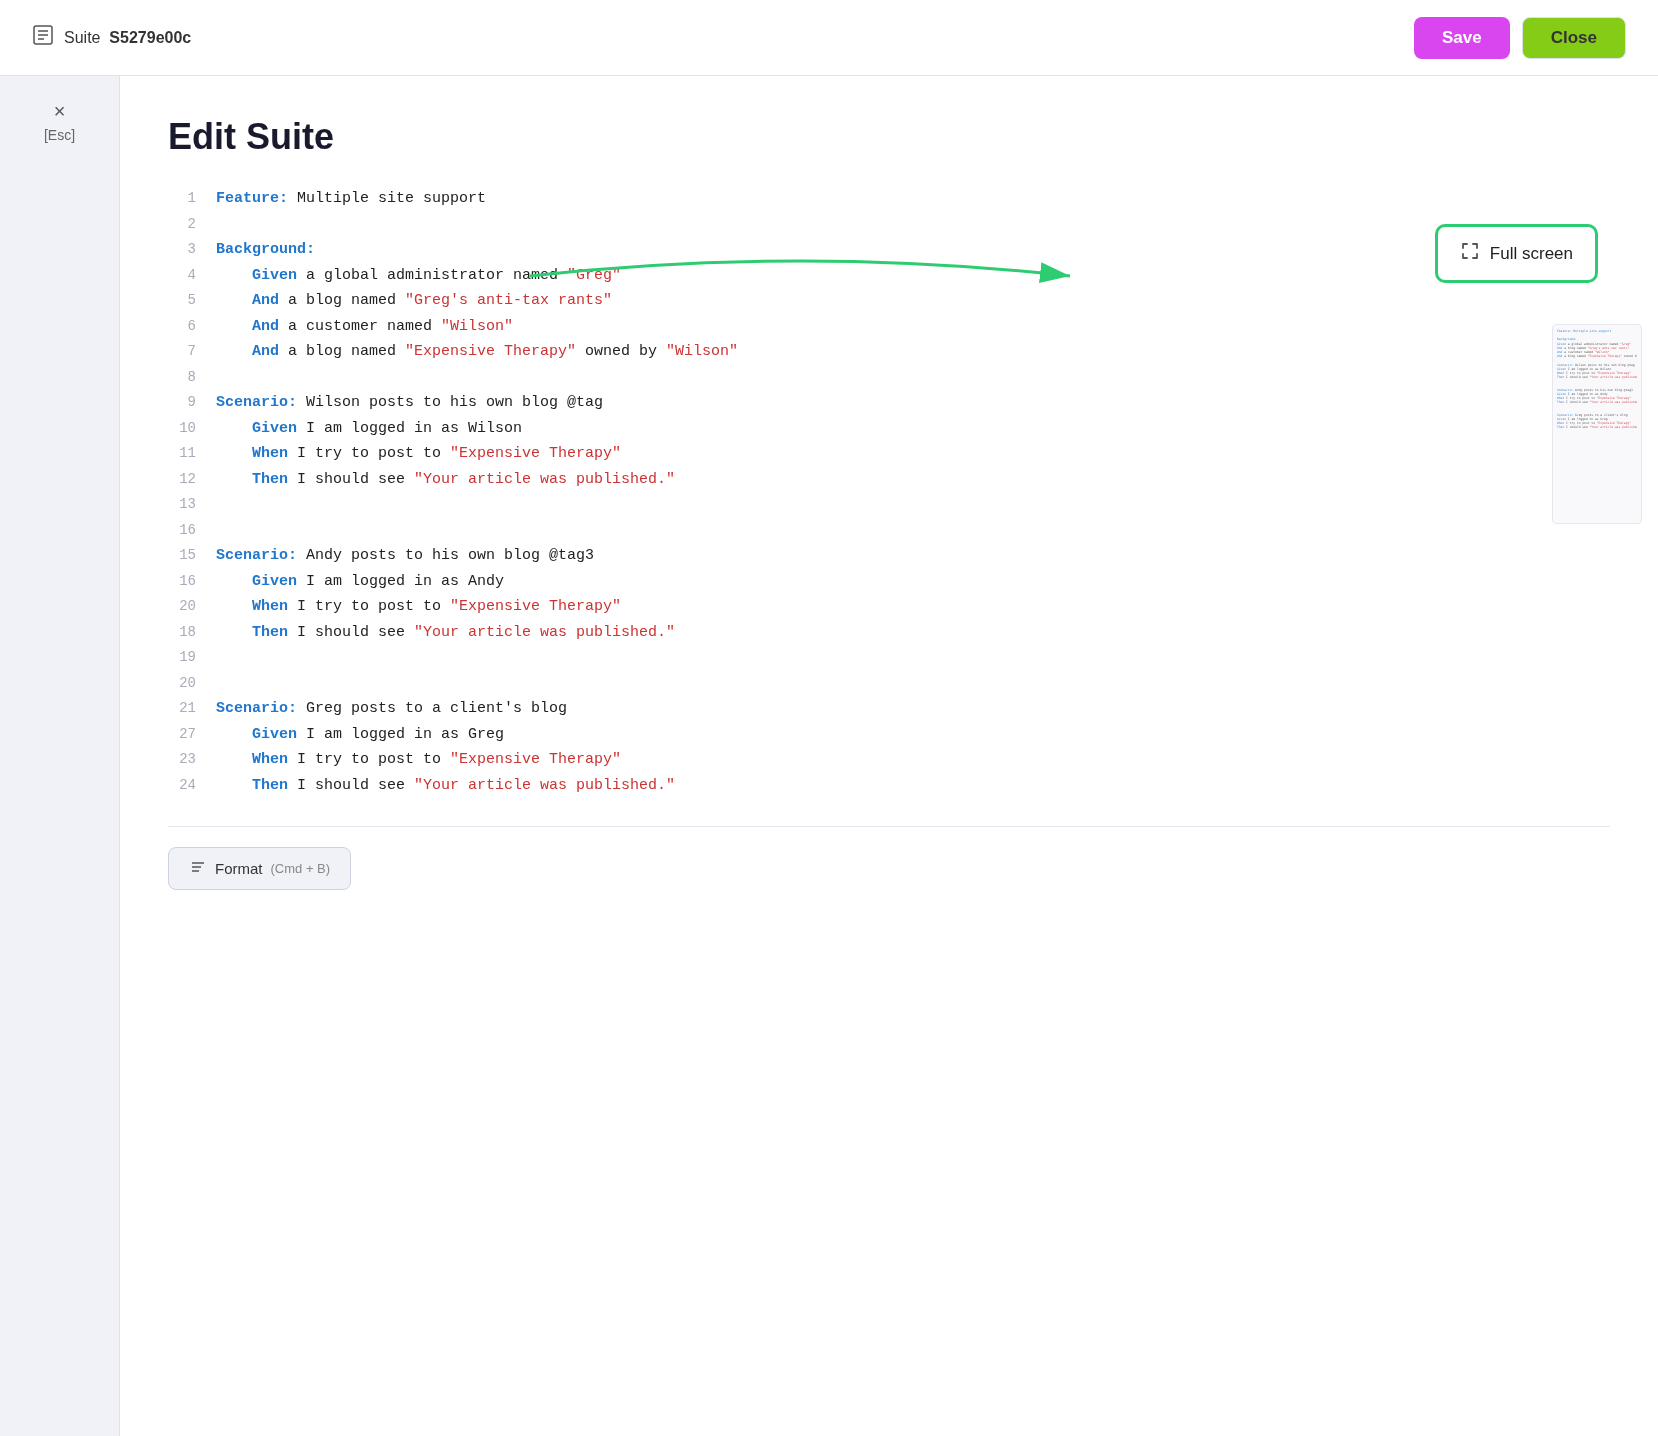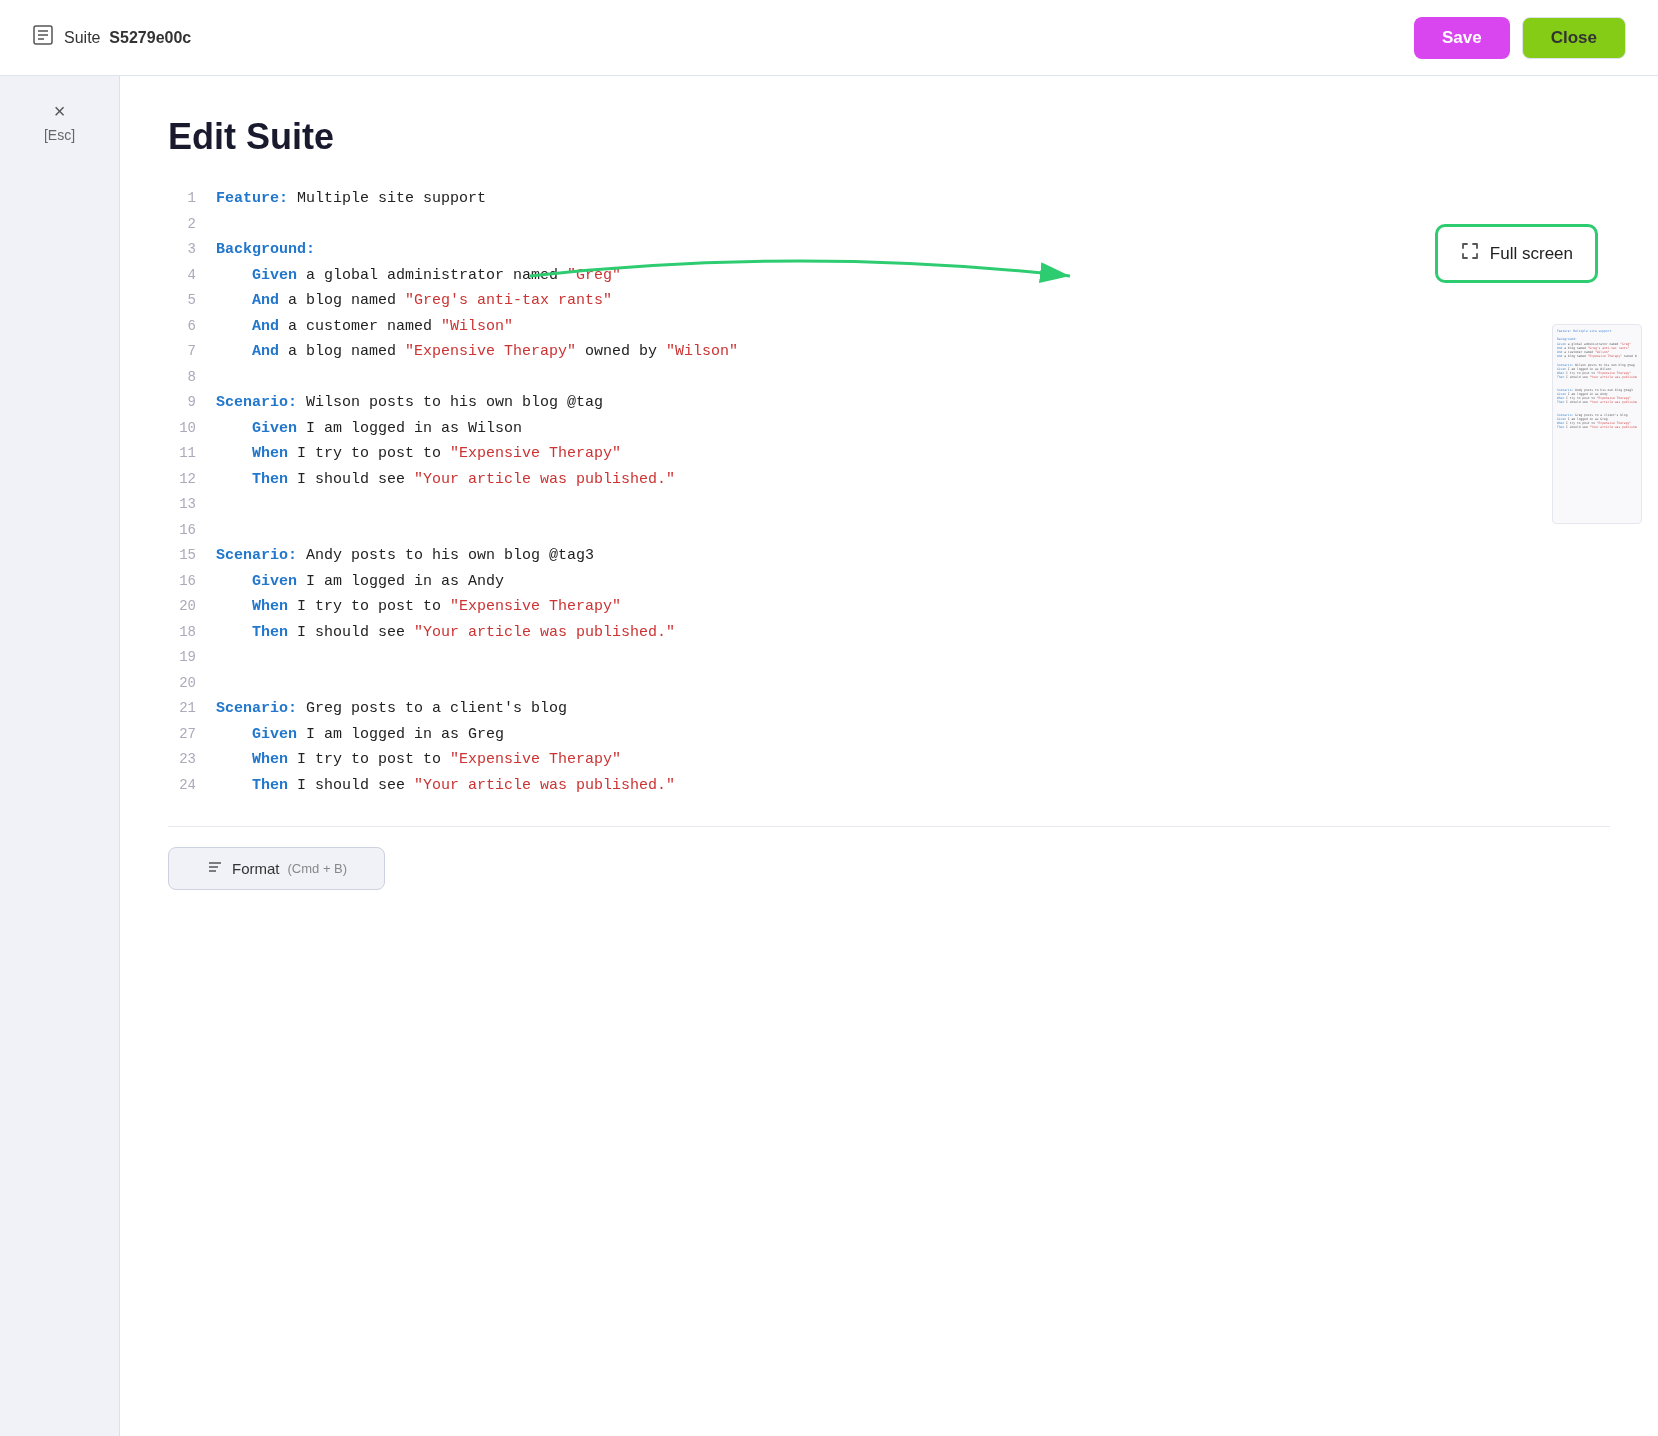--- a/index.html
+++ b/index.html
@@ -207,21 +207,21 @@
     .format-bar {
       margin-top: 28px;
       border-top: 1px solid #e5e8f0;
       padding-top: 20px;
     }
 
     .btn-format {
       background: #f0f2f7;
       border: 1px solid #cdd1e0;
       border-radius: 8px;
-      padding: 10px 37px;
+      padding: 10px 20px;
       font-size: 15px;
       color: #333;
       cursor: pointer;
       display: flex;
       align-items: center;
       gap: 8px;
     }
 
     .btn-format .format-shortcut {
       color: #888;

